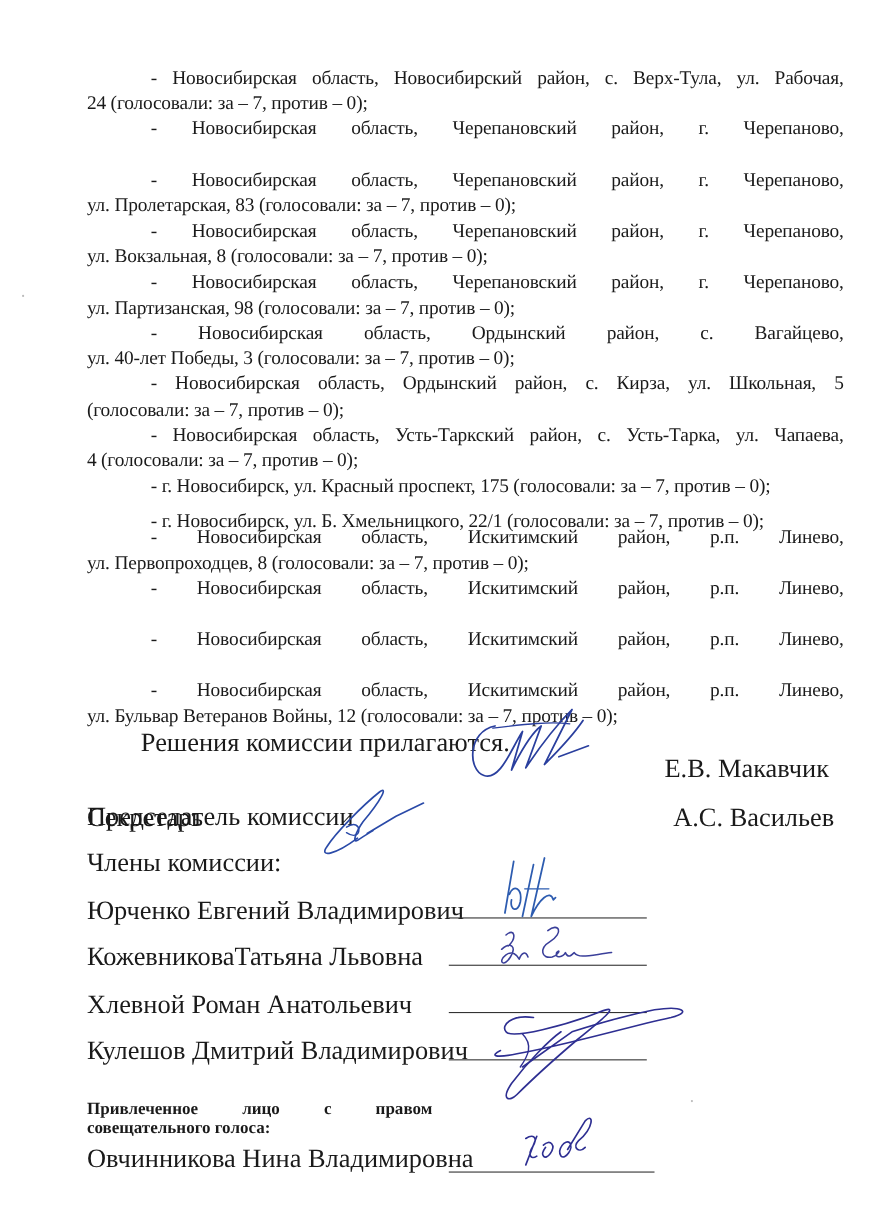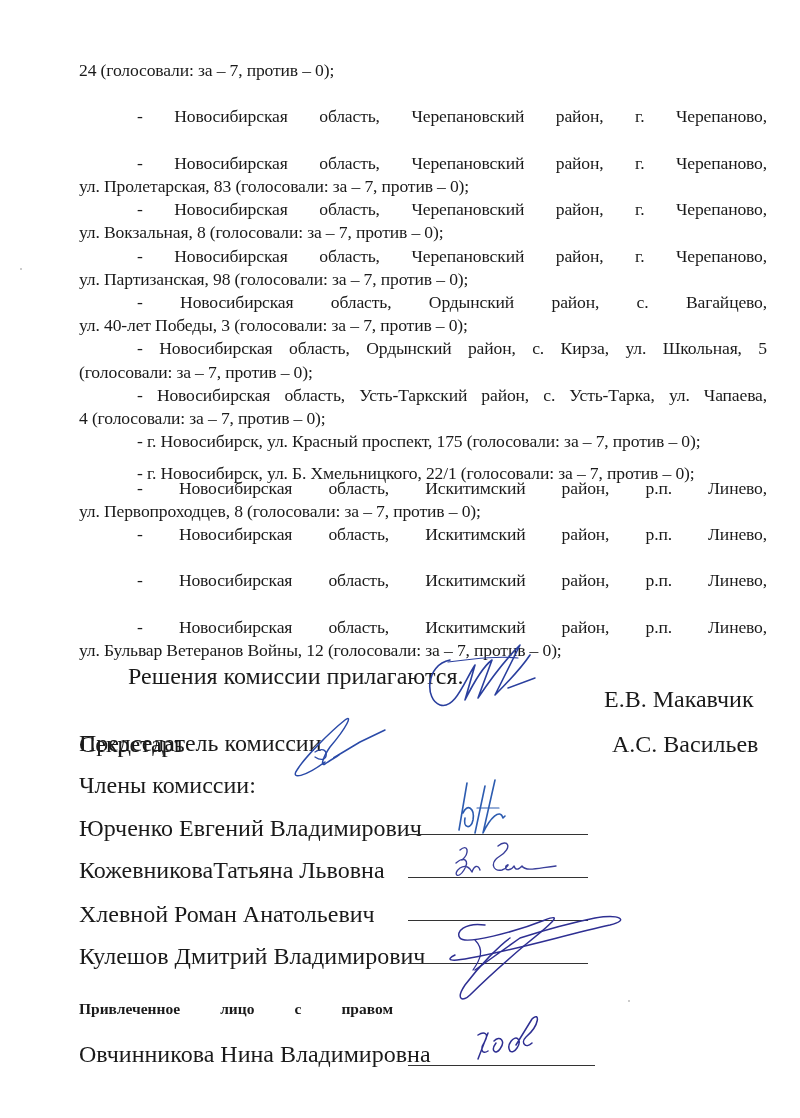--- a/index.html
+++ b/index.html
@@ -24,20 +24,21 @@
   .sig path { fill: none; stroke-linecap: round; stroke-linejoin: round; }
   .dot { position: absolute; width: 2px; height: 2px; background: #bbb; border-radius: 1px; }
 </style>
 </head>
 <body>
 
 <div class="page">
 
   <div id="vote-list">
       <div class="para" style="top: 59px;">
+        <span class="stretch" style="padding-left: 58px;">- Новосибирская область, Новосибирский район, с. Верх-Тула, ул. Рабочая,</span>
         <span class="line">24 (голосовали: за – 7, против – 0);</span>
       </div>
       <div class="para" style="top: 105.4px;">
         <span class="stretch" style="padding-left: 58px;">- Новосибирская область, Черепановский район, г. Черепаново,</span>
       </div>
       <div class="para" style="top: 151.8px;">
         <span class="stretch" style="padding-left: 58px;">- Новосибирская область, Черепановский район, г. Черепаново,</span>
         <span class="line">ул. Пролетарская, 83 (голосовали: за – 7, против – 0);</span>
       </div>
       <div class="para" style="top: 198.2px;">
@@ -99,20 +100,21 @@
   <div class="sigline" style="left:408px; width:180px; top:877px;"></div>
 
   <div class="abs" style="left:79px; top:903px;">Хлевной Роман Анатольевич</div>
   <div class="sigline" style="left:408px; width:180px; top:920px;"></div>
 
   <div class="abs" style="left:79px; top:945px;">Кулешов Дмитрий Владимирович</div>
   <div class="sigline" style="left:408px; width:180px; top:963px;"></div>
 
   <div class="abs bold" style="left:79px; top:988px; width:314px;">
     <span class="stretch" style="text-align:justify; text-align-last:justify;">Привлеченное лицо с правом</span>
+    <span style="display:block;">совещательного голоса:</span>
   </div>
 
   <div class="abs" style="left:79px; top:1043px;">Овчинникова Нина Владимировна</div>
   <div class="sigline" style="left:408px; width:187px; top:1065px;"></div>
 
   <svg class="sig" style="left:420px; top:640px;" width="150" height="80" viewBox="0 0 150 80">
     <path d="M30 20 C5 25 5 60 20 65 C35 70 45 40 55 25 L45 60 C55 40 65 25 72 20 L58 58 C70 40 85 20 100 5 L75 55 C85 45 100 30 110 15" stroke="#2a3f9e" stroke-width="1.6"></path>
     <path d="M28 22 C60 18 80 16 98 18" stroke="#2a3f9e" stroke-width="1.2"></path>
     <path d="M88 48 L115 38" stroke="#2a3f9e" stroke-width="1.5"></path>
   </svg>

